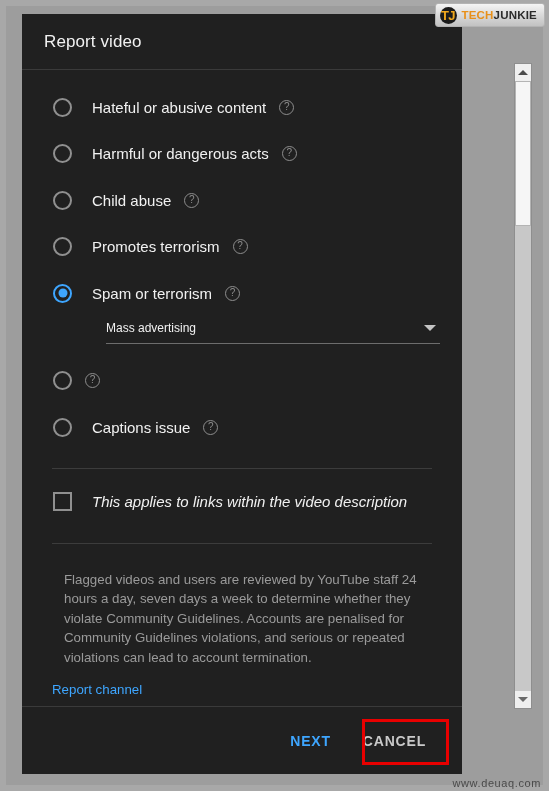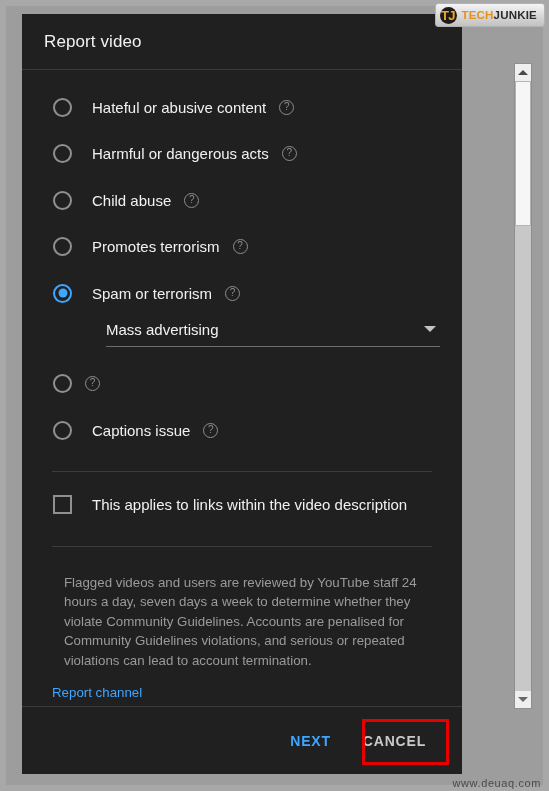--- a/index.html
+++ b/index.html
@@ -132,21 +132,21 @@
     width: 380px;
     border-bottom: 1px solid #6d6d6d;
     display: flex;
     align-items: center;
     justify-content: space-between;
     padding-bottom: 8px;
     box-sizing: border-box;
   }
   .dropdown-value {
     color: #f1f1f1;
-    font-size: 15px;
+    font-size: 12px;
   }
   .chevron-down {
     width: 0; height: 0;
     border-left: 6px solid transparent;
     border-right: 6px solid transparent;
     border-top: 6px solid #c4c4c4;
     margin-right: 4px;
   }
 
   
@@ -154,20 +154,21 @@
     height: 1px;
     background: #3c3c3c;
     margin: 17px 8px 0 8px;
   }
 
   
   .checkbox-row {
     display: flex;
     align-items: center;
     height: 66px;
+    font-style: italic;
   }
   .checkbox {
     width: 19px;
     height: 19px;
     border: 2px solid #909090;
     box-sizing: border-box;
     margin-left: 9px;
     flex: 0 0 auto;
   }
   .checkbox-label {

